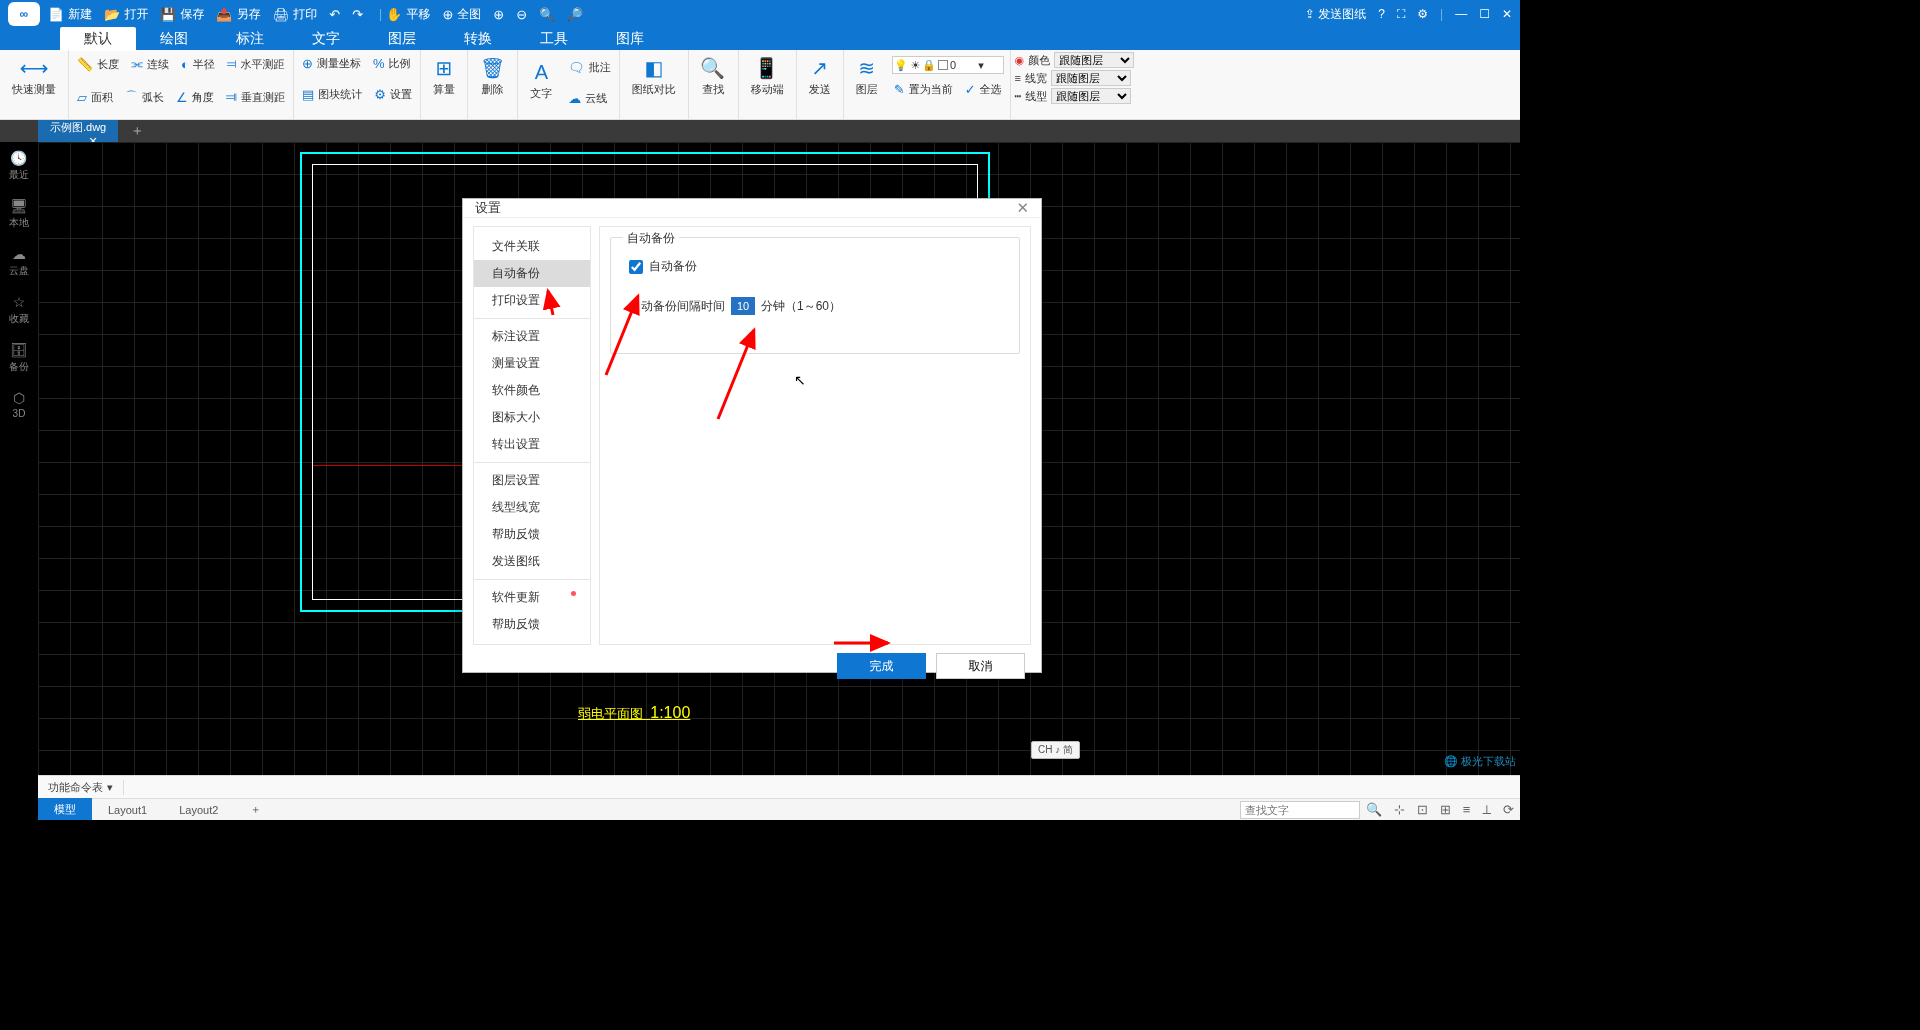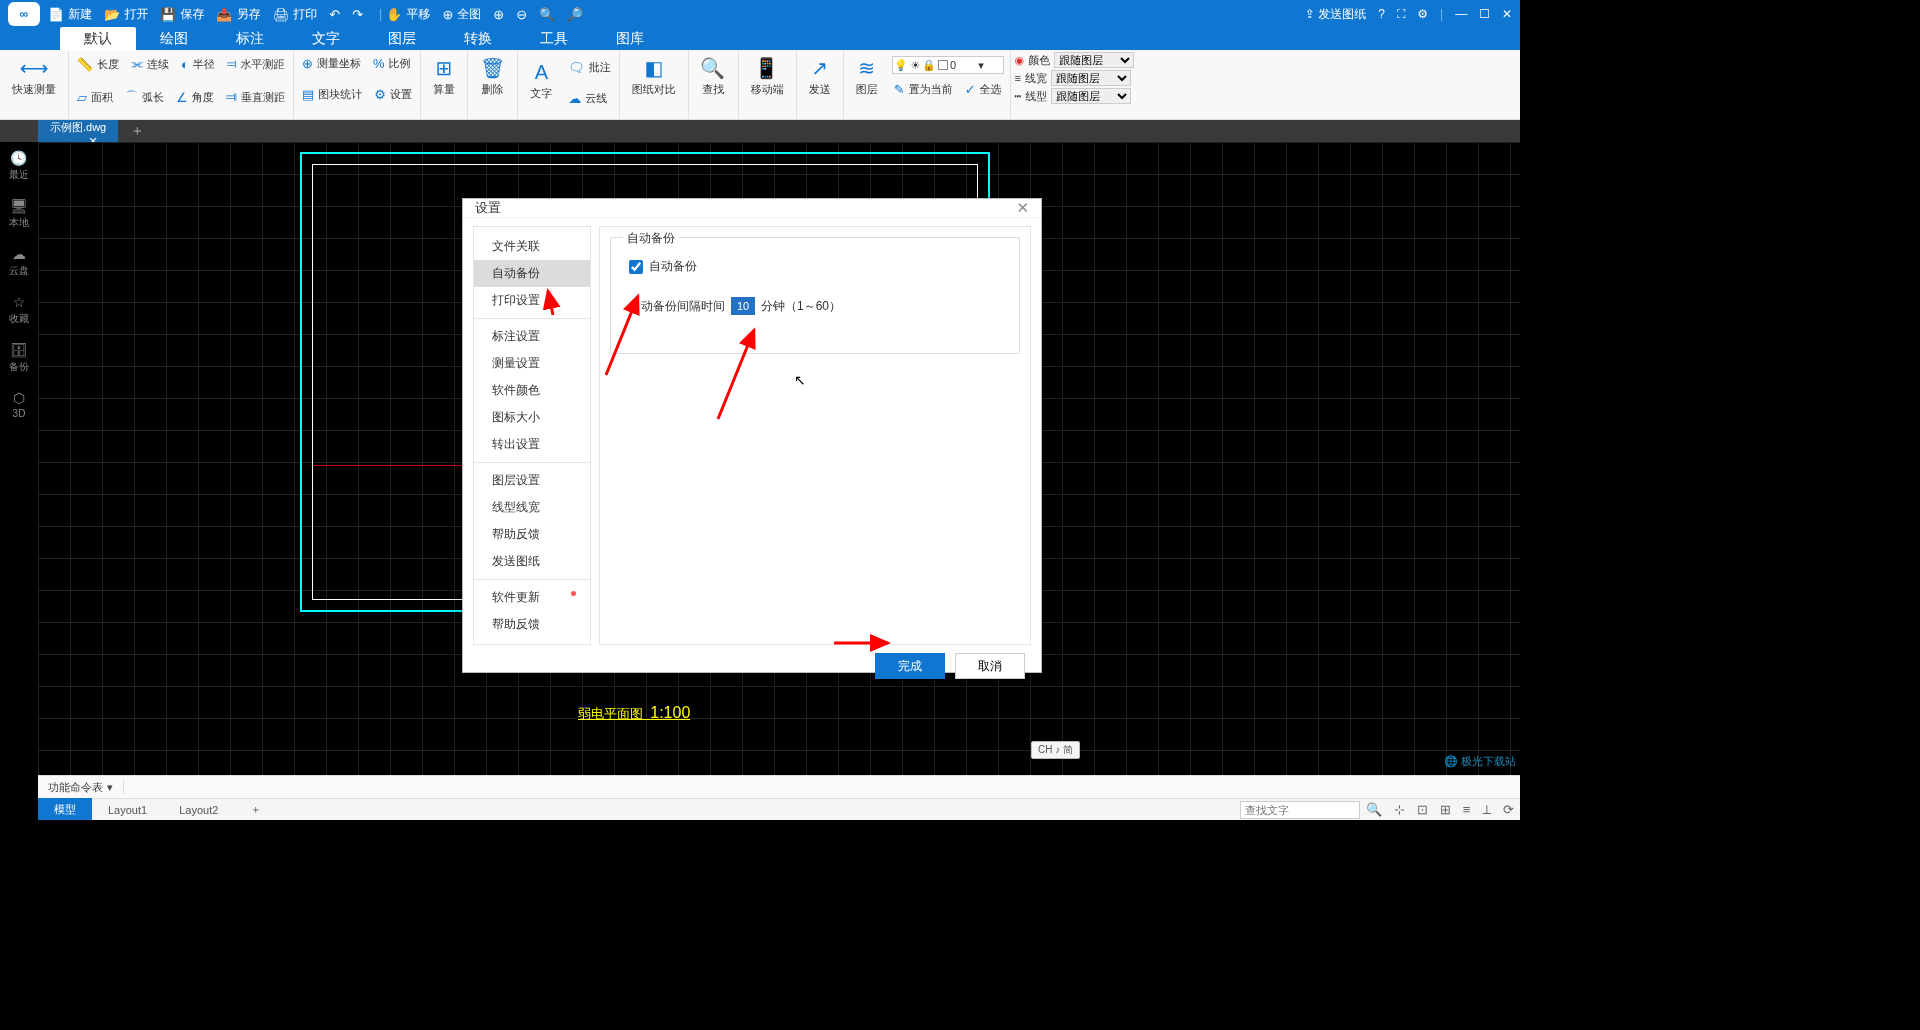--- a/index.html
+++ b/index.html
@@ -79,21 +79,21 @@
 .dlg-nav .nitem.sel { background: #dcdcdc; }
 .dlg-nav .nitem .dot { position: absolute; right: 14px; top: 7px; width: 5px; height: 5px; background: #f55; border-radius: 50%; }
 .dlg-nav hr { border: none; border-top: 1px solid #e5e5e5; margin: 4px 0; }
 .dlg-content { flex: 1; border: 1px solid #e5e5e5; padding: 0; }
 .fieldset { margin: 10px; border: 1px solid #ddd; border-radius: 2px; padding: 20px 18px 16px; position: relative; }
 .fieldset .legend { position: absolute; top: -8px; left: 12px; background: #fff; padding: 0 4px; font-size: 12px; color: #333; }
 .fs-row { display: flex; align-items: center; gap: 6px; font-size: 12px; color: #333; margin-bottom: 22px; }
 .fs-row input[type=checkbox] { width: 14px; height: 14px; accent-color: #0f76d1; }
 .interval-input { width: 24px; height: 18px; border: 1px solid #2571c4; background: #2571c4; color: #fff; text-align: center; font-size: 11px; }
 .dlg-foot { height: 44px; display: flex; align-items: center; justify-content: flex-end; gap: 10px; padding: 0 16px; }
-.btn { width: 70px; height: 26px; font-size: 12px; border: 1px solid #ccc; background: #fff; cursor: pointer; }
+.btn { width: 89px; height: 26px; font-size: 12px; border: 1px solid #ccc; background: #fff; cursor: pointer; }
 .btn.primary { background: #0f76d1; color: #fff; border-color: #0f76d1; }
 
 
 .arrow { position: absolute; pointer-events: none; }
 .arrow svg { overflow: visible; }
 .cursor-ann { position: absolute; left: 794px; top: 372px; font-size: 14px; color: #000; pointer-events:none;}
 </style>
 </head>
 <body>
 

